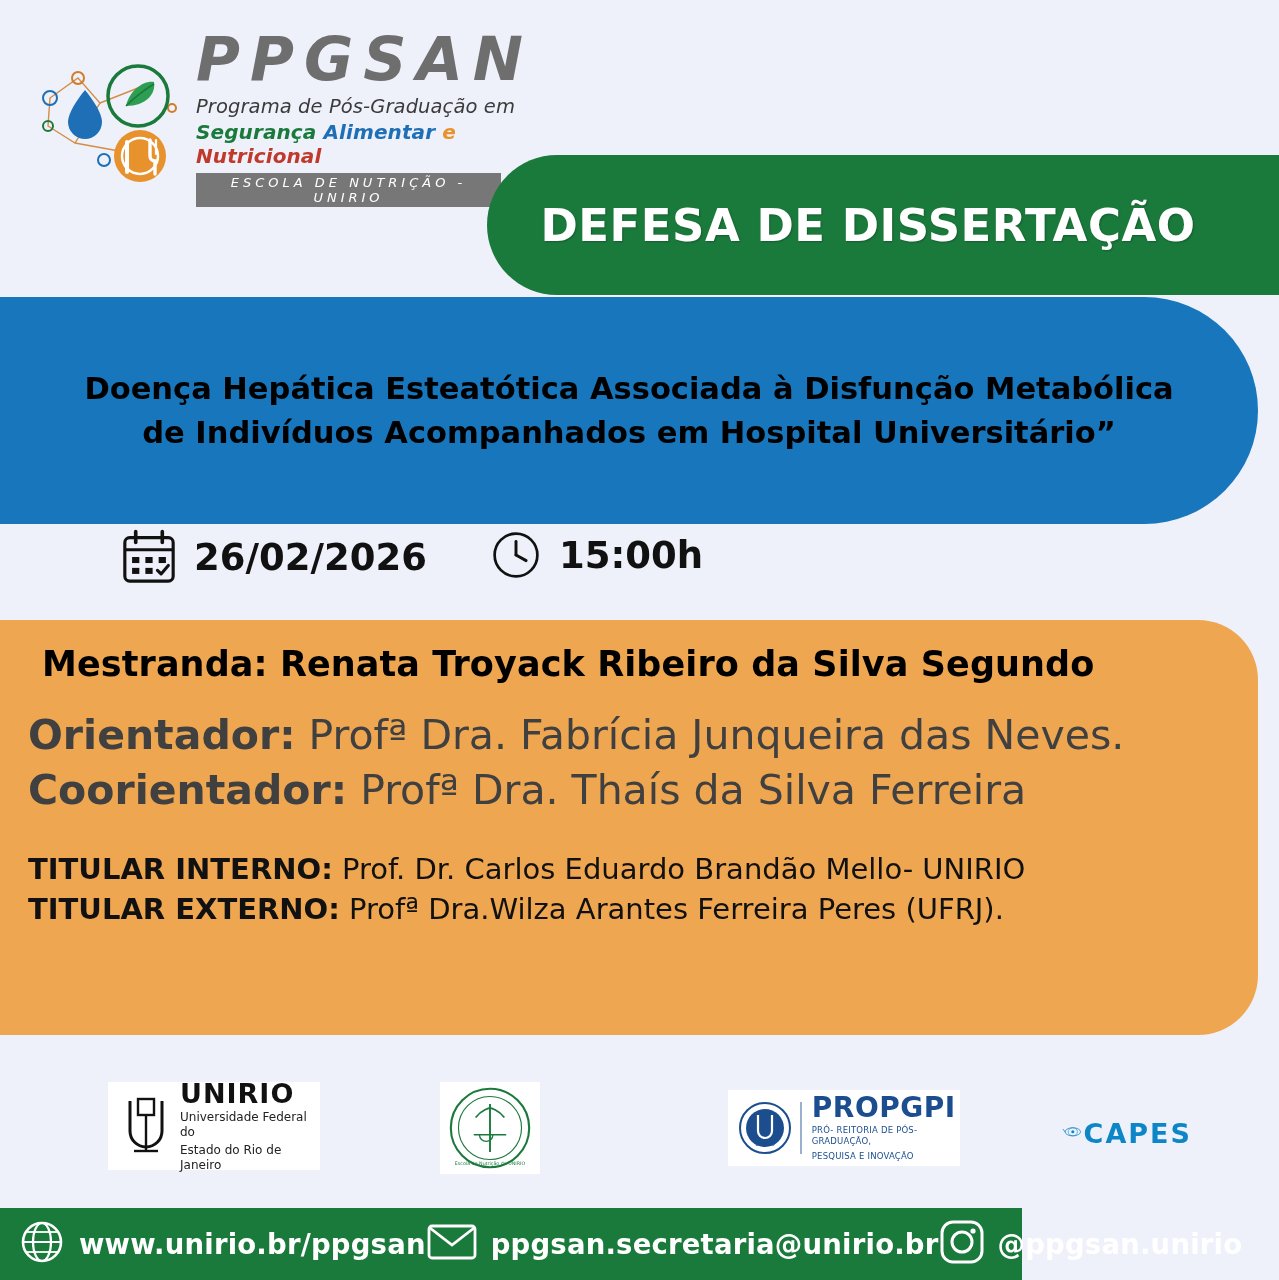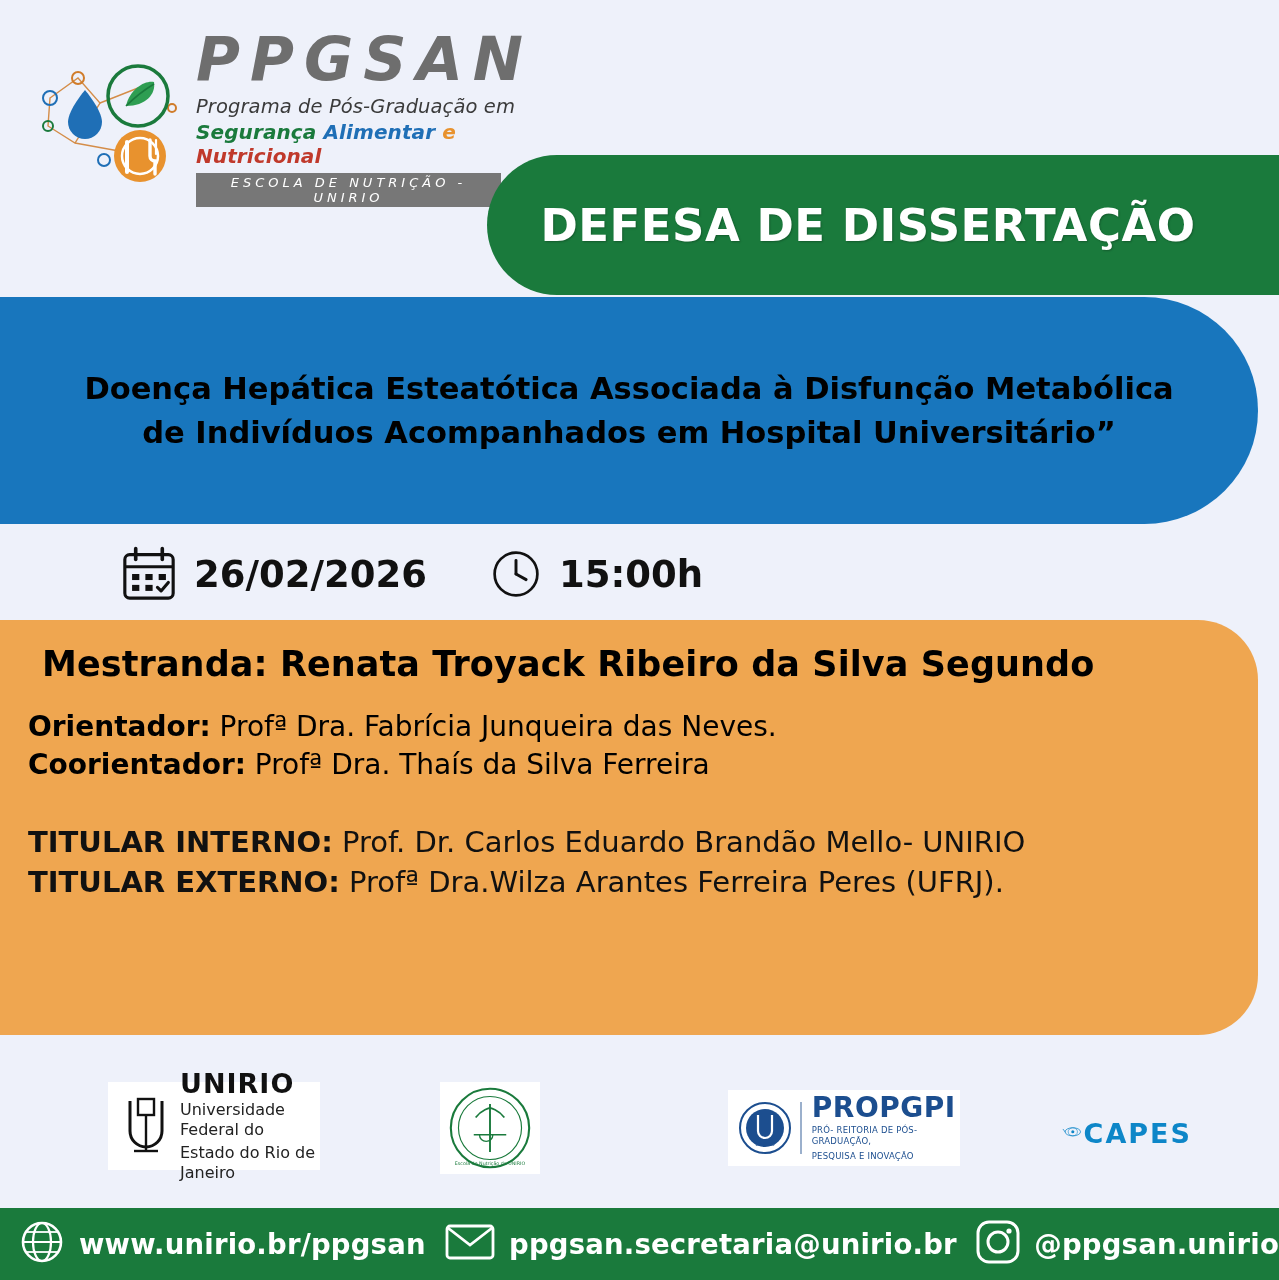--- a/index.html
+++ b/index.html
@@ -113,21 +113,21 @@
   }
 
   
   .info-row {
     position: absolute;
     left: 0;
     top: 528px;
     width: 1279px;
     height: 92px;
     display: flex;
-    align-items: center;
+    align-items: flex-start;
     padding-left: 120px;
   }
   .info-item { display: flex; align-items: center; }
   .info-item .icon { display: flex; align-items: center; justify-content: center; }
   .info-item .txt {
     font-size: 37px;
     font-weight: bold;
     color: #111;
     margin-left: 16px;
   }
@@ -148,44 +148,44 @@
   }
   .mestranda {
     font-size: 35px;
     font-weight: bold;
     color: #000;
     margin-left: 14px;
     margin-bottom: 24px;
     letter-spacing: 0.1px;
   }
   .orient-line {
-    font-size: 28px;
-    color: #000000;
+    font-size: 41px;
+    color: #404040;
     line-height: 1.35;
   }
   .orient-line b { font-weight: bold; }
-  .banca-block { margin-top: 38px; }
+  .banca-block { margin-top: 30px; }
   .banca-line {
     font-size: 29px;
     color: #111;
     line-height: 1.38;
   }
   .banca-line b { font-weight: bold; }
   .flogo { position: absolute; }
 
   .unirio-logo {
     left: 108px; top: 1082px;
     width: 212px; height: 88px;
     background: #fff;
     display: flex; align-items: center; padding-left: 10px;
   }
   .unirio-logo .mark { width: 56px; height: 62px; }
   .unirio-logo .txt { margin-left: 6px; }
   .unirio-logo .big { font-size: 27px; font-weight: bold; letter-spacing: 1px; color:#111; line-height:1; }
-  .unirio-logo .small { font-size: 16px; color: #222; line-height: 1.25; margin-top: 3px; }
+  .unirio-logo .small { font-size: 12px; color: #222; line-height: 1.25; margin-top: 3px; }
 
   .esc-logo {
     left: 440px; top: 1082px;
     width: 100px; height: 92px;
     background: #fff;
     display: flex; align-items: center; justify-content: center;
   }
 
   .propgpi-logo {
     left: 728px; top: 1090px;
@@ -205,21 +205,21 @@
     display: flex; flex-direction: row; align-items: center; justify-content: center;
   }
   .capes-logo .ctxt {
     font-size: 27px; font-weight: bold; color: #0d86c8; letter-spacing: 2px; margin-top: 2px;
   }
 
   
   .bottom-bar {
     position: absolute;
     left: 0; bottom: 0;
-    width: 1279px;
+    width: 1022px;
     height: 72px;
     background: #1a7a3c;
     display: flex;
     align-items: center;
     padding-left: 18px;
   }
   .bottom-bar .bitem { display: flex; align-items: center; }
   .bottom-bar .btxt {
     color: #fff;
     font-size: 27.5px;

